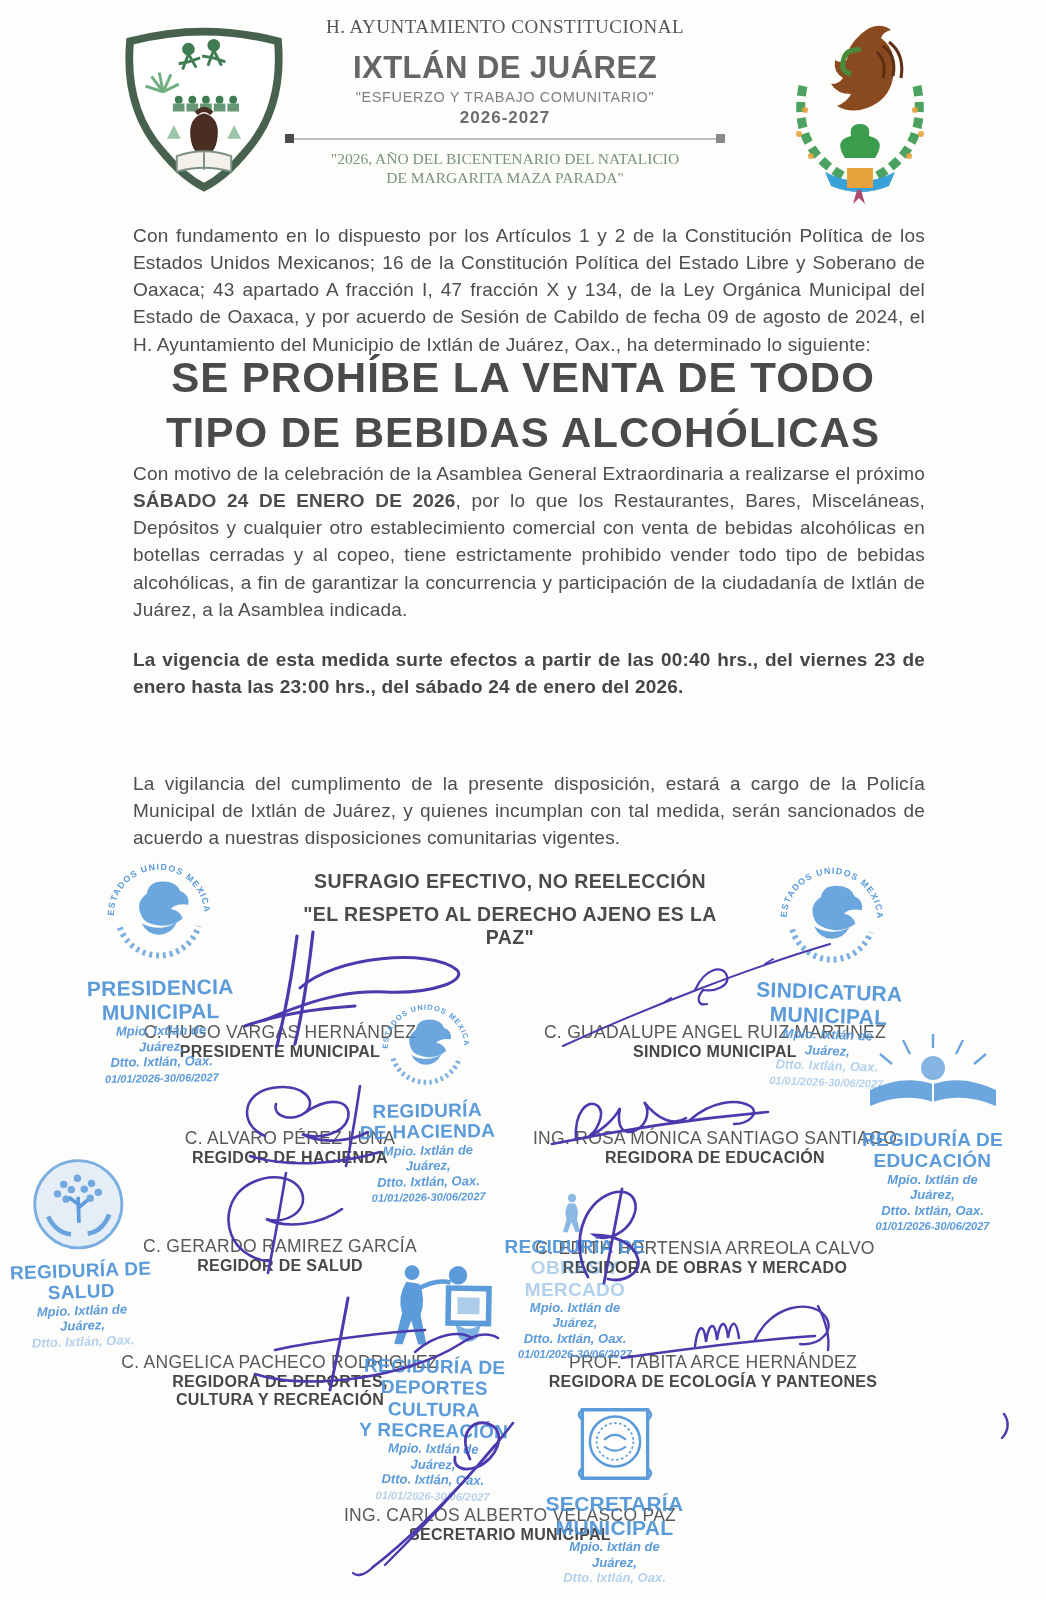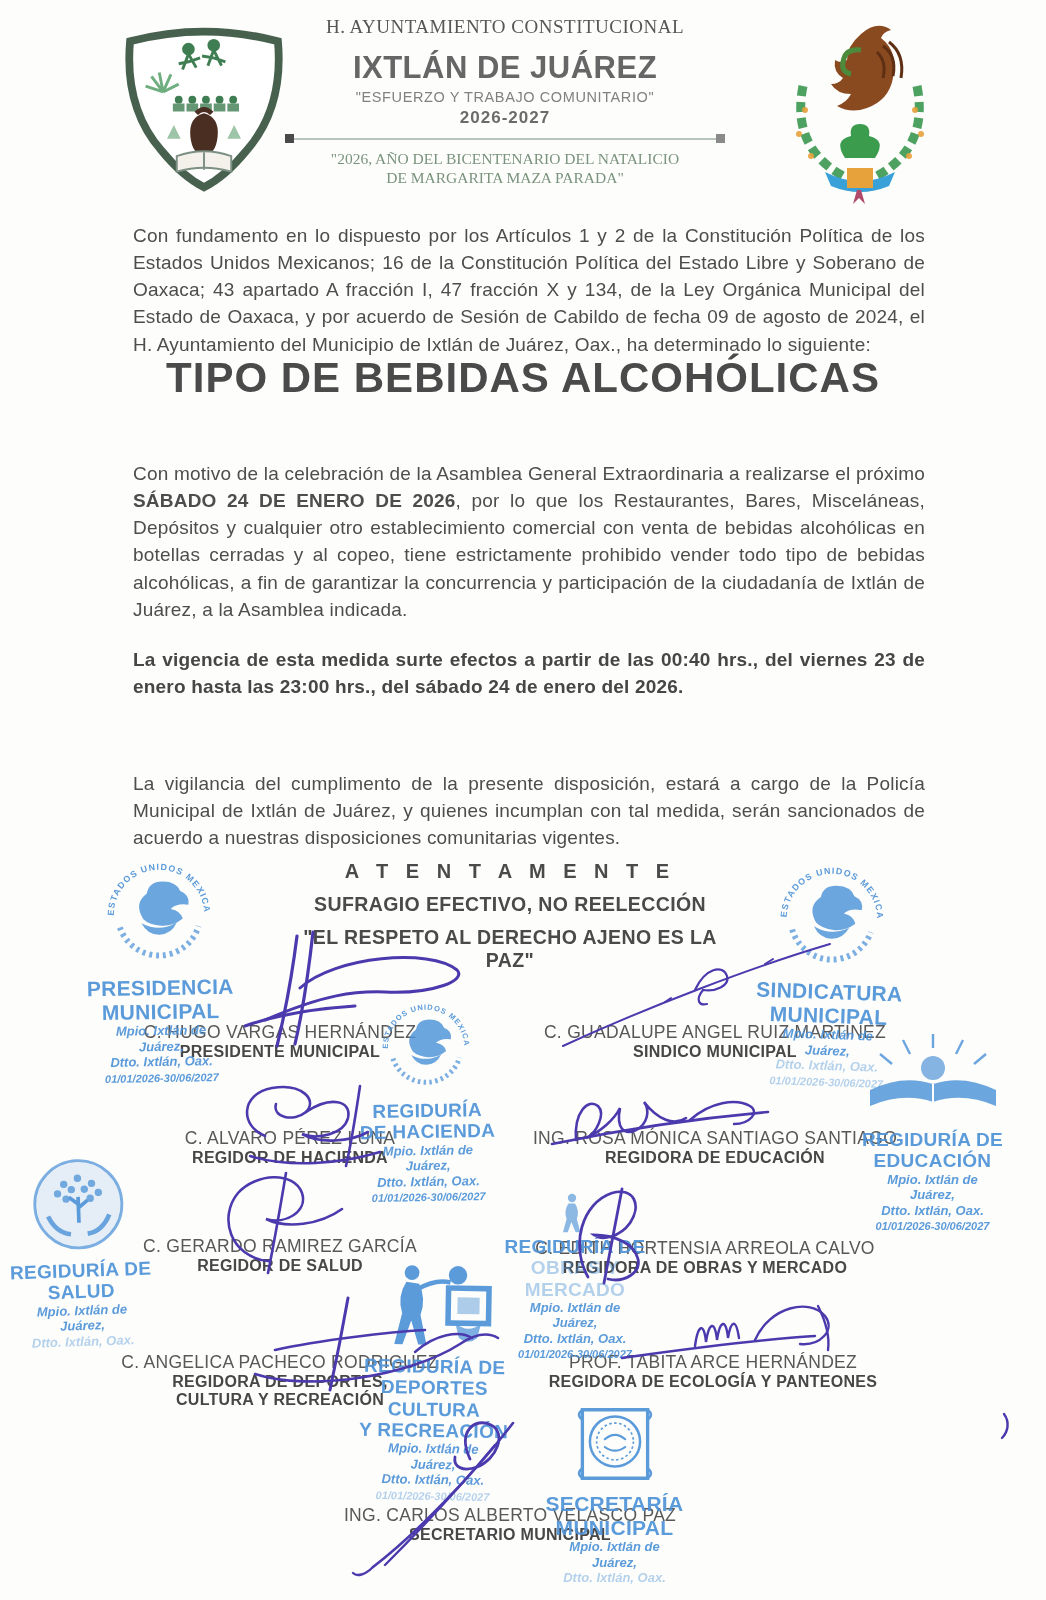--- a/index.html
+++ b/index.html
@@ -123,31 +123,31 @@
     <path d="M118 40 q14 10 10 30 M112 46 q10 10 6 26 M124 36 q16 12 12 36" stroke="#5e2f12" stroke-width="3" fill="none"></path>
     <path d="M96 44 q-16 -2 -18 12 q-2 10 8 12" fill="none" stroke="#4c8a3c" stroke-width="5"></path>
     <path d="M60 166 q35 18 70 0 l-6 14 q-29 12 -58 0 z" fill="#3aa0d8"></path>
     <rect x="82" y="162" width="26" height="20" fill="#e8a23c"></rect>
     <path d="M92 184 l-4 14 6 -6 6 6 -4 -14 z" fill="#b04a6a"></path>
   </svg>
 
   <p class="para" style="top:222px">Con fundamento en lo dispuesto por los Artículos 1 y 2 de la Constitución Política de los Estados Unidos Mexicanos; 16 de la Constitución Política del Estado Libre y Soberano de Oaxaca; 43 apartado A fracción I, 47 fracción X y 134, de la Ley Orgánica Municipal del Estado de Oaxaca, y por acuerdo de Sesión de Cabildo de fecha 09 de agosto de 2024, el H. Ayuntamiento del Municipio de Ixtlán de Juárez, Oax., ha determinado lo siguiente:</p>
 
   <div class="headline" style="top:350px">
+    <div>SE PROHÍBE LA VENTA DE TODO</div>
     <div>TIPO DE BEBIDAS ALCOHÓLICAS</div>
   </div>
 
   <p class="para" style="top:460px"><span>Con motivo de la celebración de la Asamblea General Extraordinaria a realizarse el próximo </span><strong>SÁBADO 24 DE ENERO DE 2026</strong><span>, por lo que los Restaurantes, Bares, Misceláneas, Depósitos y cualquier otro establecimiento comercial con venta de bebidas alcohólicas en botellas cerradas y al copeo, tiene estrictamente prohibido vender todo tipo de bebidas alcohólicas, a fin de garantizar la concurrencia y participación de la ciudadanía de Ixtlán de Juárez, a la Asamblea indicada.</span></p>
 
   <p class="para bold" style="top:646px">La vigencia de esta medida surte efectos a partir de las 00:40 hrs., del viernes 23 de enero hasta las 23:00 hrs., del sábado 24 de enero del 2026.</p>
 
   <p class="para" style="top:770px">La vigilancia del cumplimento de la presente disposición, estará a cargo de la Policía Municipal de Ixtlán de Juárez, y quienes incumplan con tal medida, serán sancionados de acuerdo a nuestras disposiciones comunitarias vigentes.</p>
 
   <div class="closing">
-    <div class="c1">A T E N T A M E N T E</div>
     <div class="c2">SUFRAGIO EFECTIVO, NO REELECCIÓN</div>
     <div class="c2">"EL RESPETO AL DERECHO AJENO ES LA PAZ"</div>
   </div>
 
   <div class="stamp" style="left:75px;top:856px;width:170px;transform:rotate(-1deg)">
     <svg width="118" height="118" viewBox="0 0 120 120">
       <use href="#eagleEmblem"></use>
       <text class="ringtext" font-size="9" letter-spacing="1.2"><textPath href="#ringPath">ESTADOS UNIDOS MEXICANOS</textPath></text>
     </svg>
     <div class="tb">PRESIDENCIA</div>

